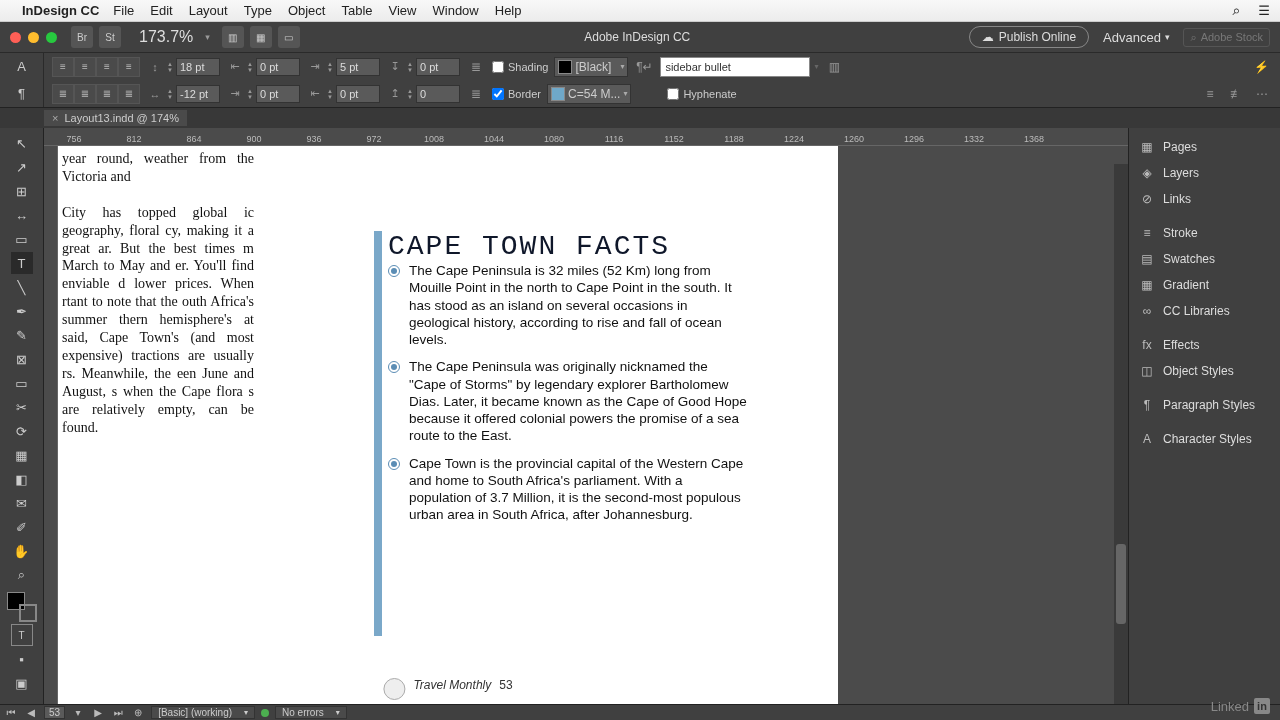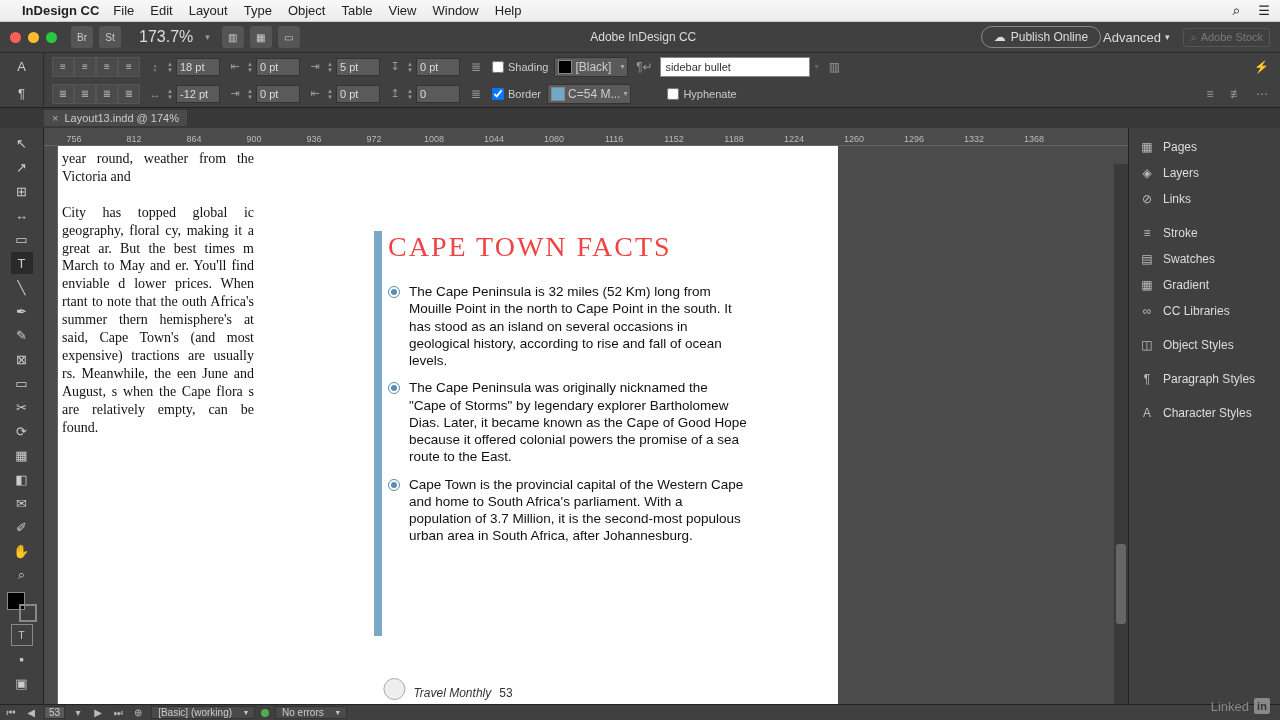--- a/index.html
+++ b/index.html
@@ -14,21 +14,21 @@
 
 
 .app-titlebar { height: 30px; background: #404040; display: flex; align-items: center; padding: 0 10px; color: #ccc; font-size: 12px; }
 .traffic { display: flex; gap: 7px; margin-right: 14px; }
 .traffic span { width: 11px; height: 11px; border-radius: 50%; display: block; }
 .tl-red { background: #ff5f56; } .tl-yellow { background: #ffbd2e; } .tl-green { background: #27c93f; }
 .tb-icon { width: 22px; height: 22px; background: #555; border-radius: 3px; margin-right: 6px; display:flex;align-items:center;justify-content:center;font-size:10px;color:#ccc;}
 .zoom-display { color: #ddd; font-size: 16px; margin: 0 6px; padding: 2px 6px; }
 .tb-spacer { flex: 1; text-align: center; color: #ddd; }
 .publish-btn { border: 1px solid #888; border-radius: 14px; padding: 3px 12px; color: #ddd; font-size: 12px; display: flex; align-items: center; gap: 5px; }
-.workspace-sel { margin-left: 2px; color: #ddd; font-size: 13px; display:flex; align-items:center; gap:4px;}
+.workspace-sel { margin-left: 14px; color: #ddd; font-size: 13px; display:flex; align-items:center; gap:4px;}
 .adobe-stock { margin-left: 14px; color: #777; font-size: 11px; display:flex;align-items:center;gap:4px; border:1px solid #555; border-radius:3px; padding:2px 6px;}
 
 
 .control-panel { height: 56px; background: #404040; border-top: 1px solid #2a2a2a; border-bottom: 1px solid #222; display: flex; }
 .cp-left { width: 44px; display: flex; flex-direction: column; }
 .cp-left span { flex:1; display:flex; align-items:center; justify-content:center; color:#ccc; font-size:13px; border-right:1px solid #2a2a2a;}
 .cp-body { flex:1; display:flex; flex-direction:column; }
 .cp-row { flex:1; display:flex; align-items:center; gap:6px; padding:0 8px; }
 .align-btns { display:flex; }
 .align-btns span { width:22px;height:20px;display:flex;align-items:center;justify-content:center;color:#bbb;font-size:10px;border:1px solid #555;background:#4a4a4a;}
@@ -61,25 +61,25 @@
 .canvas-wrap { flex:1; display:flex; flex-direction:column; background:#4b4b4b; position:relative;}
 .hruler { height:18px; background:#4b4b4b; display:flex; align-items:flex-end; font-size:9px; color:#bbb; position:relative; border-bottom:1px solid #666;}
 .hruler span{position:absolute;bottom:1px;transform:translateX(-50%);}
 .doc-area { flex:1; position:relative; overflow:hidden; background:#4b4b4b;}
 .vruler { position:absolute; left:0; top:0; bottom:0; width:14px; background:#4b4b4b; border-right:1px solid #666; font-size:8px; color:#bbb;}
 
 .page { position:absolute; left:14px; top:0; width:780px; height:560px; background:#fff; }
 .body-text { position:absolute; left:0; top:0; width:200px; font-family: Georgia, serif; font-size:14px; line-height:1.28; color:#111; text-align:justify; padding:4px;}
 .facts-box { position:absolute; left:330px; top:85px; width:360px; }
 .facts-bar { position:absolute; left:-14px; top:0; width:8px; height:405px; background:#7aa8c9;}
-.facts-title { font-family: Liberation Serif, serif; font-size:28px; letter-spacing:2px; color:#ef4444; margin-bottom:20px; font-weight:400;}
+.facts-title { font-family: Liberation Mono, monospace; font-size:28px; letter-spacing:2px; color:#0f172a; margin-bottom:0; font-weight:400;}
 .fact-item { display:flex; gap:9px; margin-bottom:10px; font-family: "Segoe UI", sans-serif; font-size:13.5px; line-height:1.28; color:#111;}
 .fact-item .bullet { width:12px;height:12px;border:1.6px solid #5b8db5;border-radius:50%;flex-shrink:0;margin-top:3px;position:relative;}
 .fact-item .bullet::after{content:"";position:absolute;inset:2px;border-radius:50%;background:#5b8db5;}
-.page-footer { position:absolute; bottom:6px; left:50%; transform:translateX(-50%); font-family:Georgia,serif; font-size:12px; color:#333; display:flex; align-items:flex-end; gap:8px;}
+.page-footer { position:absolute; bottom:6px; left:50%; transform:translateX(-50%); font-family:Georgia,serif; font-size:12px; color:#333; display:flex; align-items:flex-start; gap:8px;}
 .page-footer .logo{width:22px;height:22px;border-radius:50%;background:#eee;border:1px solid #aaa;}
 
 .right-panels { width:152px; background:#404040; border-left:1px solid #222; display:flex; flex-direction:column; padding-top:6px;}
 .panel-item { display:flex; align-items:center; gap:8px; padding:6px 10px; color:#ddd; font-size:12px;}
 .panel-sep { height:8px; }
 .panel-item .pi-ico { width:16px; text-align:center; color:#bbb; font-size:12px;}
 .linkedin-badge { position:absolute; bottom:6px; right:10px; color:#888; font-size:13px; display:flex; align-items:center; gap:5px;}
 .linkedin-badge .in{background:#888;color:#333;width:16px;height:16px;display:flex;align-items:center;justify-content:center;font-weight:bold;border-radius:2px;font-size:11px;}
 
 
@@ -383,20 +383,24 @@
     <div class="panel-item">
         <span class="pi-ico">▦</span>
         <span>Gradient</span>
       </div>
     <div class="panel-item">
         <span class="pi-ico">∞</span>
         <span>CC Libraries</span>
       </div>
     <div class="panel-sep"></div>
     <div class="panel-item">
+        <span class="pi-ico">fx</span>
+        <span>Effects</span>
+      </div>
+    <div class="panel-item">
         <span class="pi-ico">◫</span>
         <span>Object Styles</span>
       </div>
     <div class="panel-sep"></div>
     <div class="panel-item">
         <span class="pi-ico">¶</span>
         <span>Paragraph Styles</span>
       </div>
     <div class="panel-sep"></div>
     <div class="panel-item">

